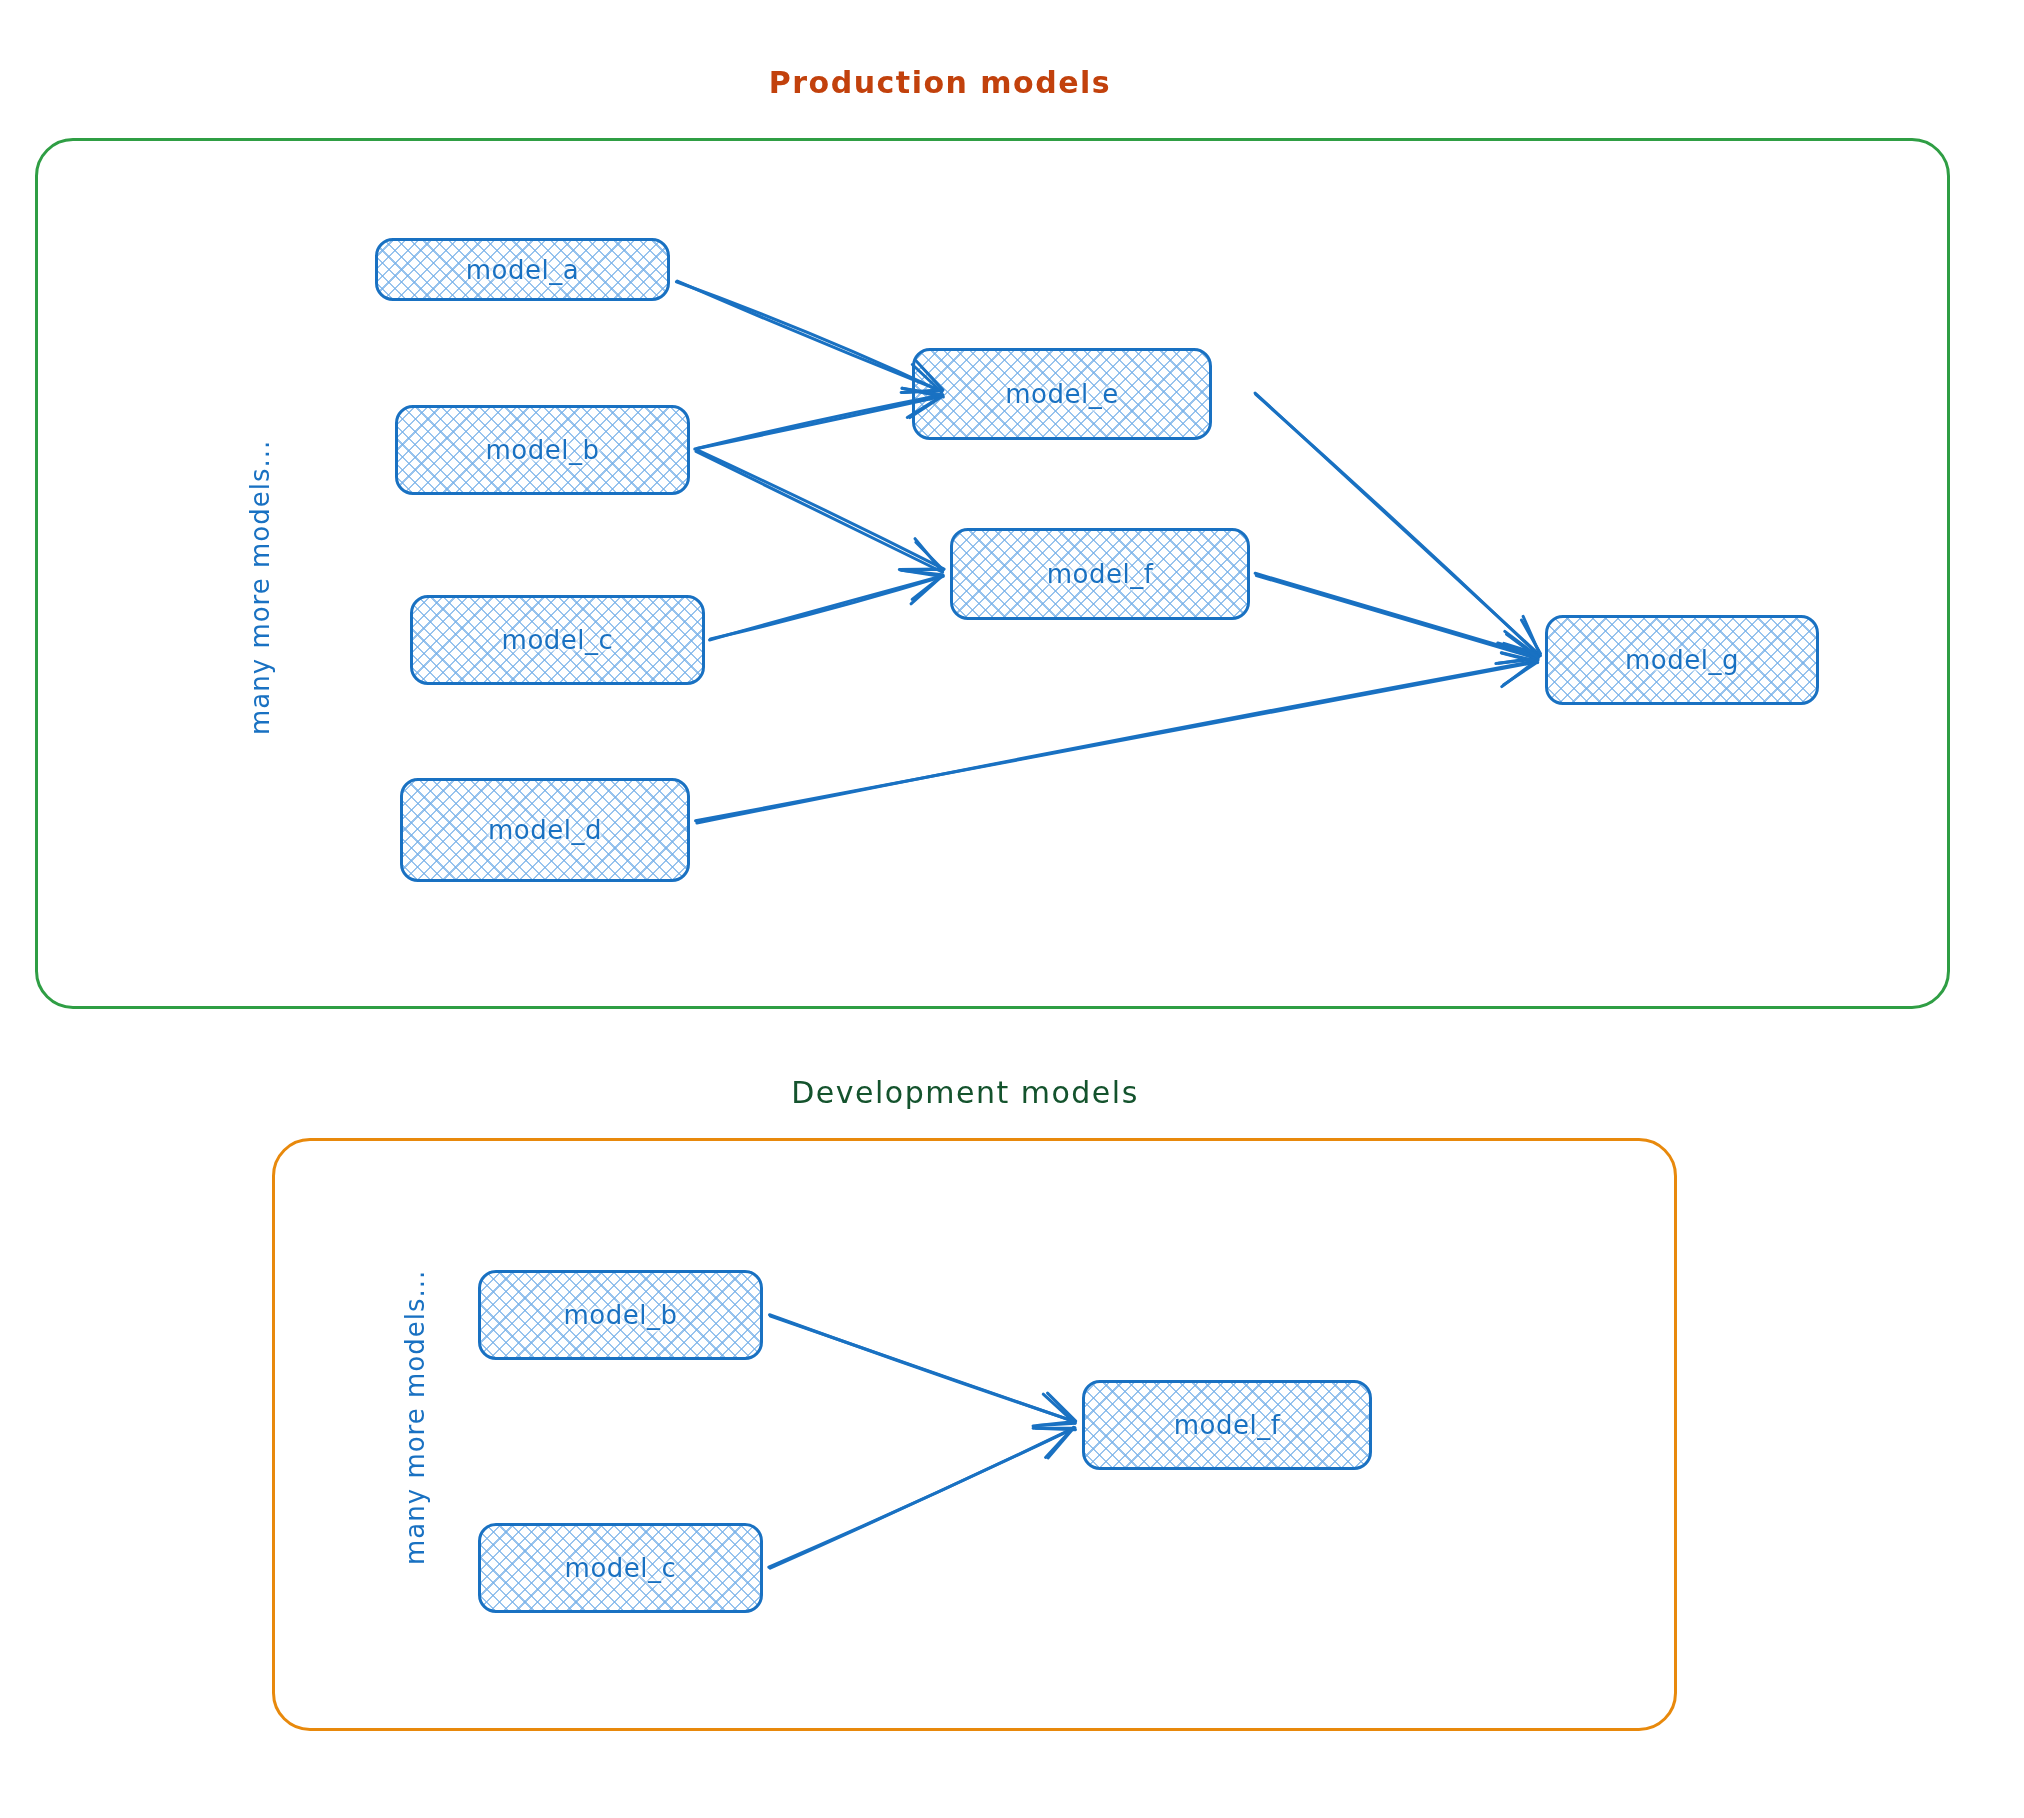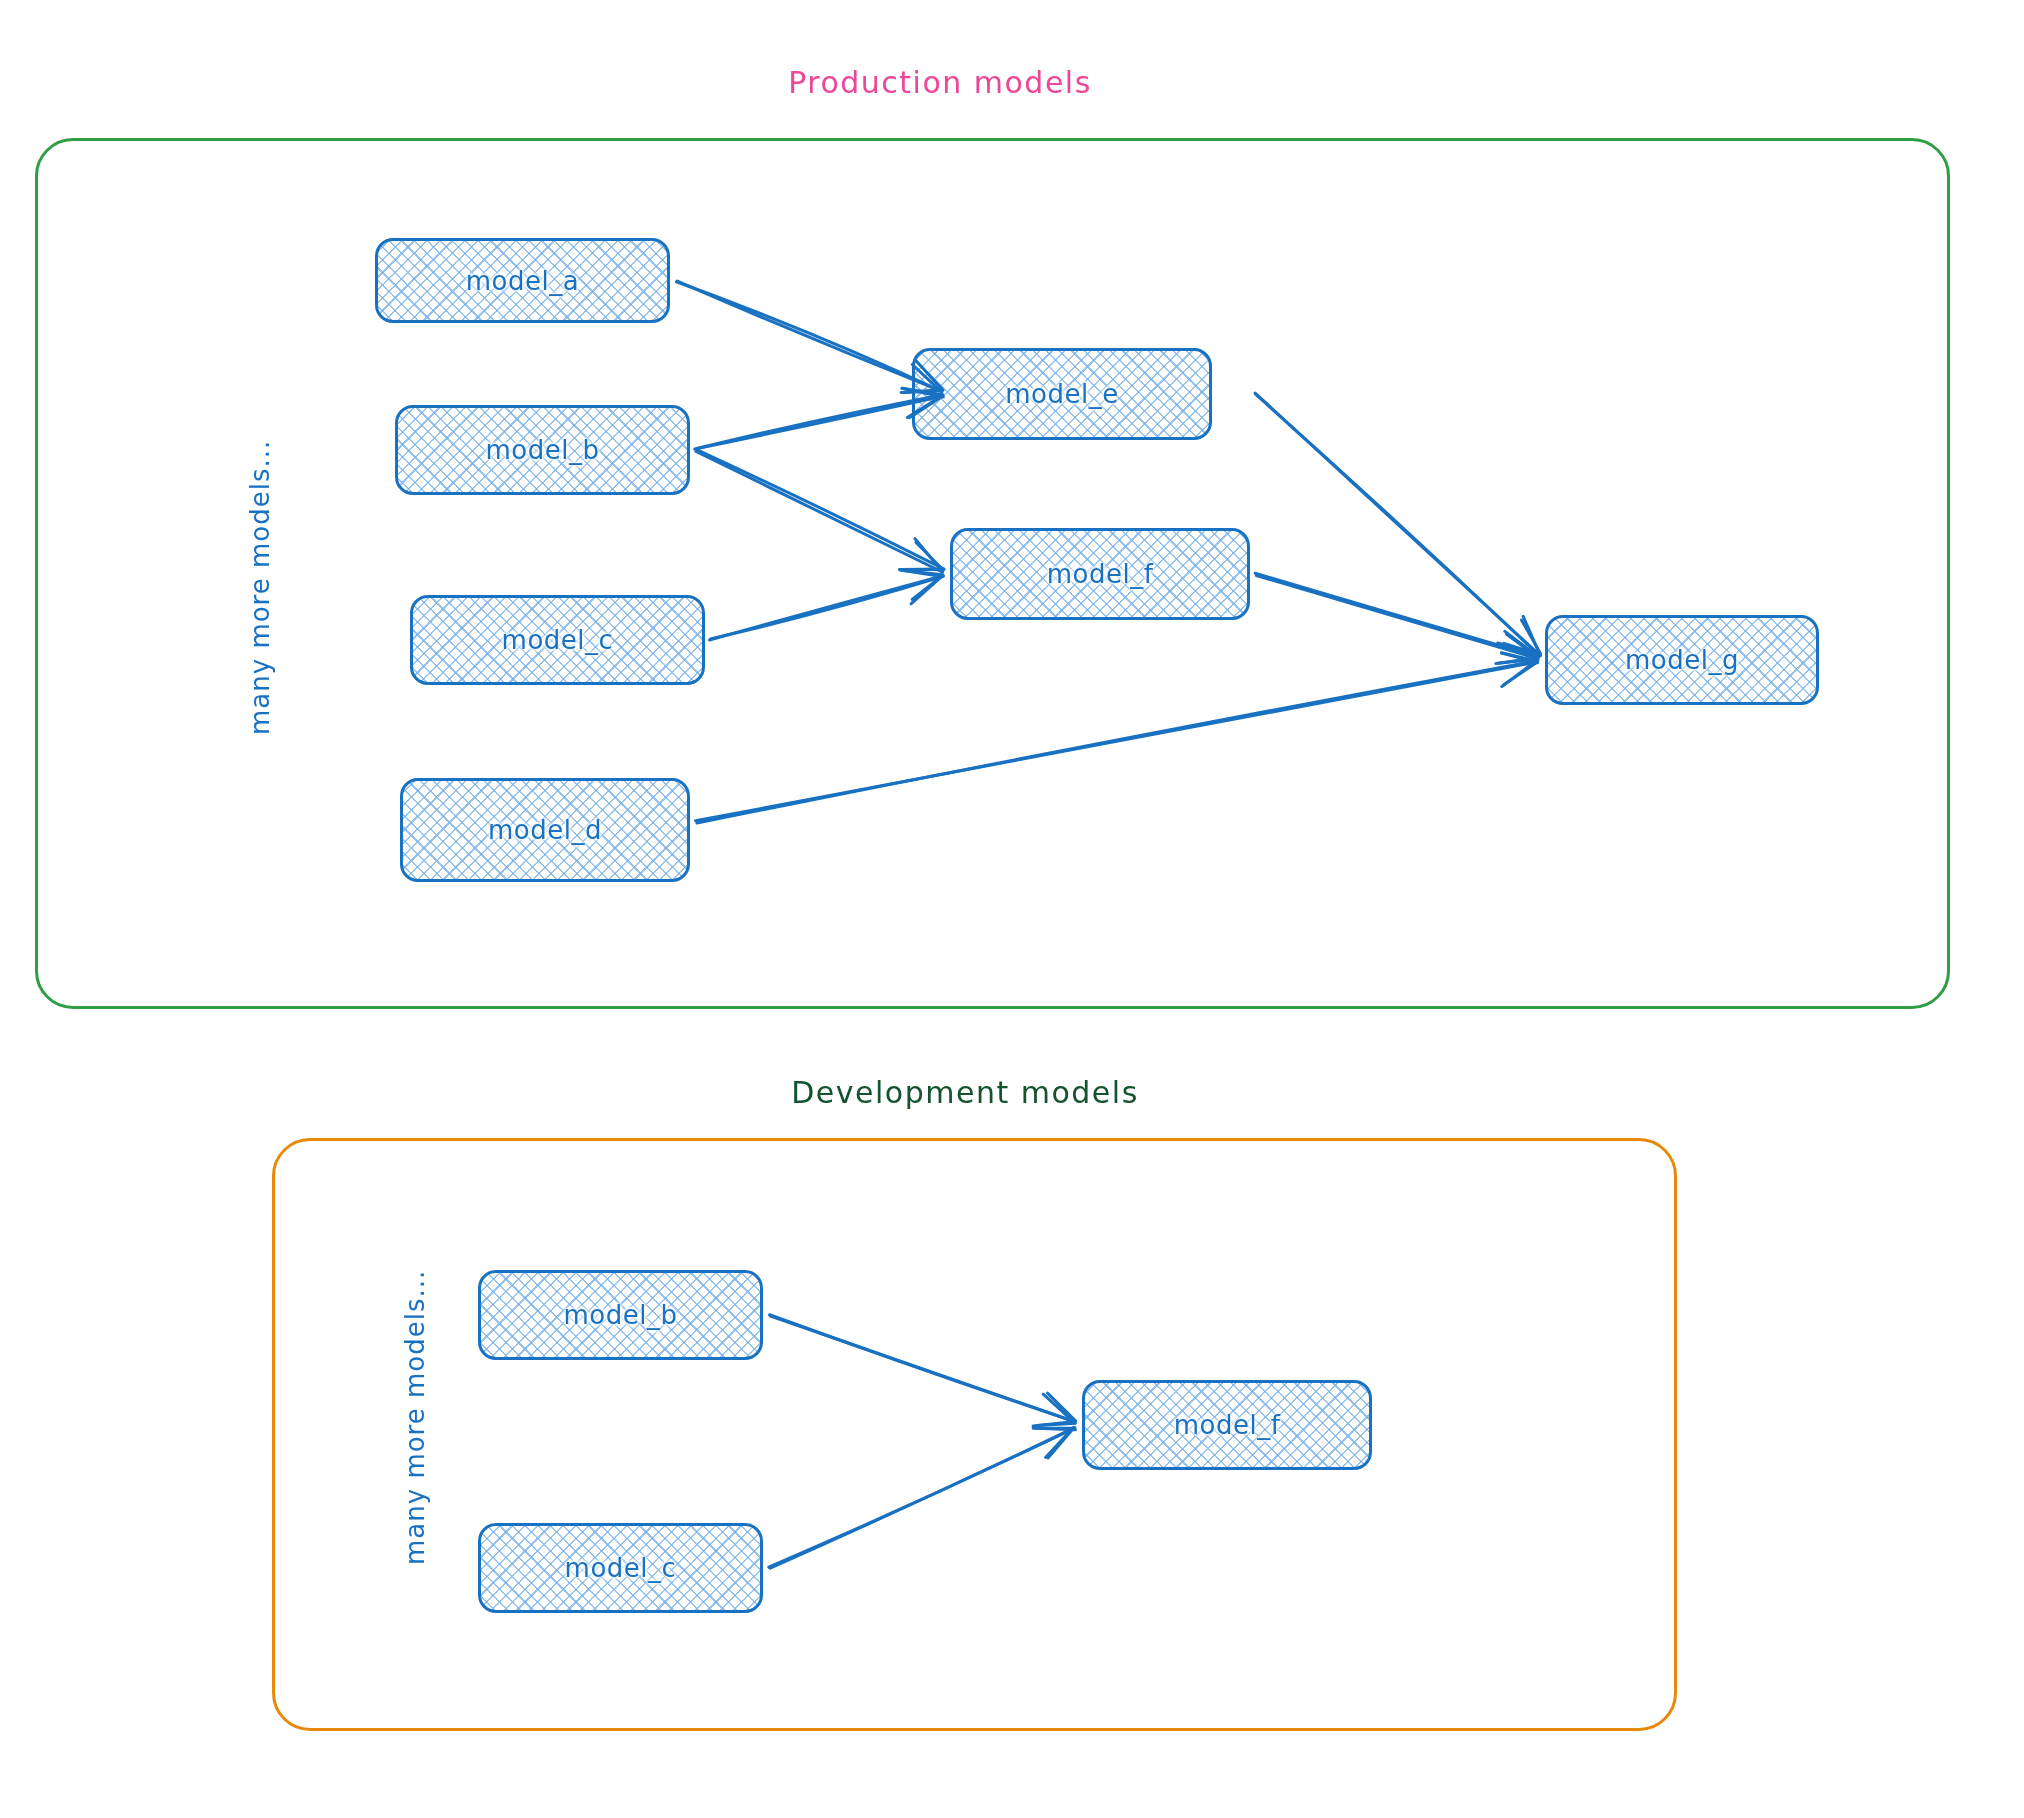--- a/index.html
+++ b/index.html
@@ -18,21 +18,21 @@
   }
   .group.prod{border-color:#2f9e44;}
   .group.dev{border-color:#e8890c;}
 
   .group-title{
     position:absolute;white-space:nowrap;
     font-family:"DejaVu Sans", sans-serif;
     font-size:30px;font-weight:400;letter-spacing:1.5px;
     transform:translateX(-50%);
   }
-  .group-title.prod{color:#ec4899;}
+  .group-title.prod{color:#c2410c;font-weight:bold;}
   .group-title.dev{color:#14532d;text-align:center;}
 
   
   .node{
     position:absolute;box-sizing:border-box;
     border:3px solid #1971c2;
     border-radius:18px;
     display:flex;align-items:center;justify-content:center;
     background-color:#ffffff;
     background-image:
@@ -67,21 +67,21 @@
 <body>
 
 <div id="stage">
 
   <div class="group-title prod" style="left:940px;top:65px;">Production models</div>
 
   <div class="group prod" style="left:35px;top:138px;width:1915px;height:871px;"></div>
 
   <div class="vlabel" style="left:245px;top:735px;">many more models...</div>
 
-  <div class="node" style="left:375px;top:238px;width:295px;height:85px;">
+  <div class="node" style="left:375px;top:238px;width:295px;height:63px;">
     <span class="node-label">model_a</span>
   </div>
 
   <div class="node" style="left:395px;top:405px;width:295px;height:90px;">
     <span class="node-label">model_b</span>
   </div>
 
   <div class="node" style="left:410px;top:595px;width:295px;height:90px;">
     <span class="node-label">model_c</span>
   </div>

